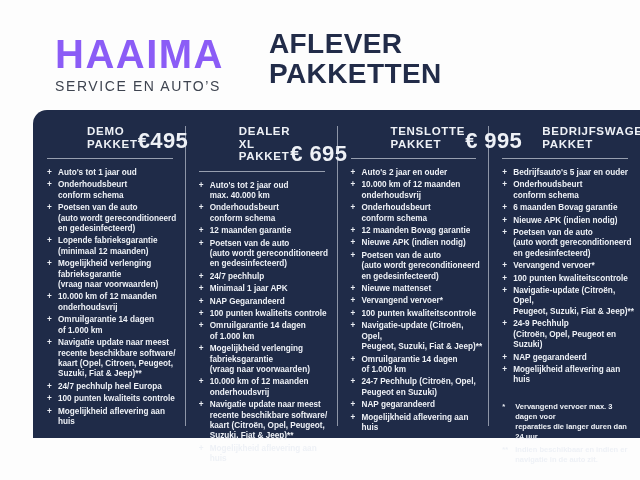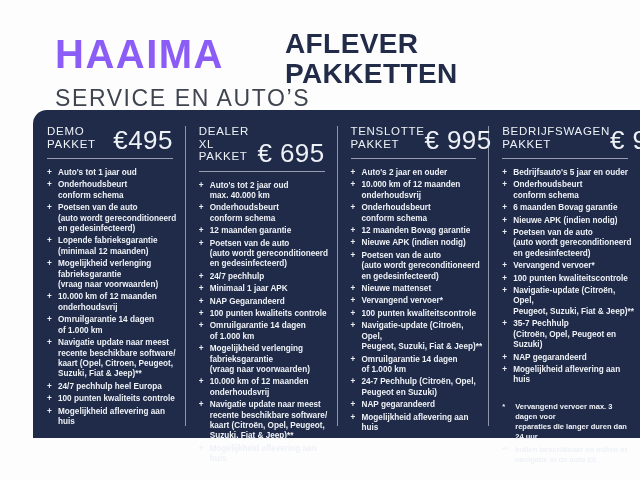--- a/index.html
+++ b/index.html
@@ -13,43 +13,43 @@
   .page { position: absolute; inset: 0; }
 
   
   .header { position: absolute; top: 0; left: 0; right: 0; height: 108px; }
   .brand { position: absolute; left: 55px; top: 33px; }
   .brand-name {
     font-size: 40px; font-weight: bold; color: #8b5cf6;
     letter-spacing: 1.5px; line-height: 42px;
   }
   .brand-tagline {
-    font-size: 23px; color: #3e4450; letter-spacing: 1.6px;
-    margin-top: 13px; line-height: 20px;
+    font-size: 14px; color: #3e4450; letter-spacing: 1.6px;
+    margin-top: 1px; line-height: 20px;
   }
   .page-title {
-    position: absolute; left: 285px; top: 29px;
+    position: absolute; left: 269px; top: 29px;
     font-size: 28px; font-weight: bold; color: #222c49;
     line-height: 30px; letter-spacing: 0.4px;
   }
 
   
   .panel {
     position: absolute; left: 33px; right: 0; top: 110px; height: 328px;
     background: #1f2b48; border-radius: 14px 0 0 0;
     display: flex; color: #eef1f6;
   }
   .col { flex: 1 1 0; padding: 15px 4px 0 14px; position: relative; min-width: 0; }
   .col + .col::before {
     content: ""; position: absolute; left: 0; top: 16px; bottom: 12px;
     width: 1px; background: rgba(232,237,245,0.55);
   }
   .col-head { display: flex; justify-content: space-between; align-items: flex-end; padding-right: 8px; }
-  .col-name { font-size: 11.5px; font-weight: normal; letter-spacing: 0.7px; line-height: 12.5px; }
-  .col-price { font-size: 26px; font-weight: normal; letter-spacing: 0.4px; line-height: 19px; white-space: nowrap; }
+  .col-name { font-size: 11.5px; font-weight: bold; letter-spacing: 0.7px; line-height: 12.5px; margin-left: 40px; }
+  .col-price { font-size: 22px; font-weight: bold; letter-spacing: 0.4px; line-height: 19px; white-space: nowrap; }
   .rule { height: 1px; background: rgba(232,237,245,0.6); margin: 8px 8px 9px 0; }
 
   .items { list-style: none; margin: 0; padding: 0; font-size: 8.2px; font-weight: bold; line-height: 10.4px; }
   .items li { position: relative; padding-left: 11px; margin-bottom: 2px; }
   .plus { position: absolute; left: 0; top: 0; }
   .item-text { white-space: pre-line; }
 
   .footnotes { list-style: none; margin: 16px 0 0 0; padding: 0; font-size: 7.5px; font-weight: bold; line-height: 10px; }
   .footnotes li { position: relative; padding-left: 13px; margin-bottom: 3px; }
   .fn-marker { position: absolute; left: 0; top: 0; }
@@ -341,21 +341,21 @@
           <span class="plus">+</span>
           <span class="item-text">100 punten kwaliteitscontrole</span>
         </li>
           <li>
           <span class="plus">+</span>
           <span class="item-text">Navigatie-update (Citroën, Opel,
 Peugeot, Suzuki, Fiat &amp; Jeep)**</span>
         </li>
           <li>
           <span class="plus">+</span>
-          <span class="item-text">35-7 Pechhulp
+          <span class="item-text">24-9 Pechhulp
 (Citroën, Opel, Peugeot en Suzuki)</span>
         </li>
           <li>
           <span class="plus">+</span>
           <span class="item-text">NAP gegarandeerd</span>
         </li>
           <li>
           <span class="plus">+</span>
           <span class="item-text">Mogelijkheid aflevering aan huis</span>
         </li>

